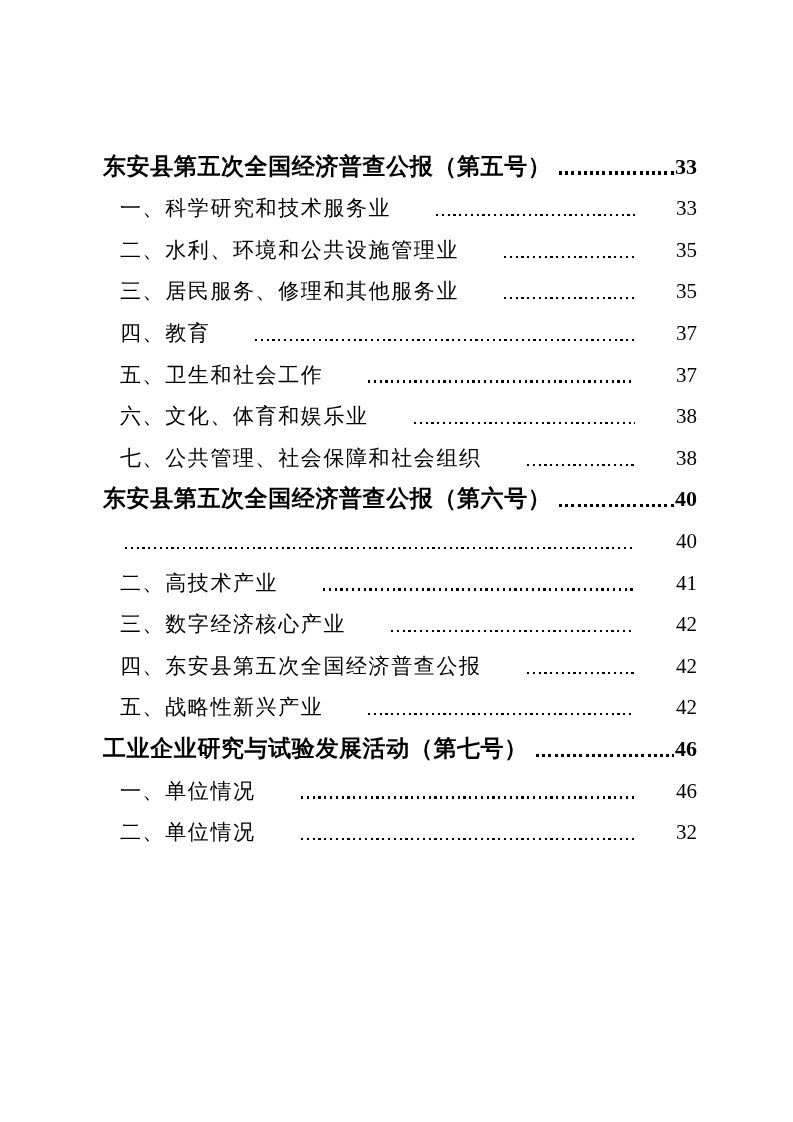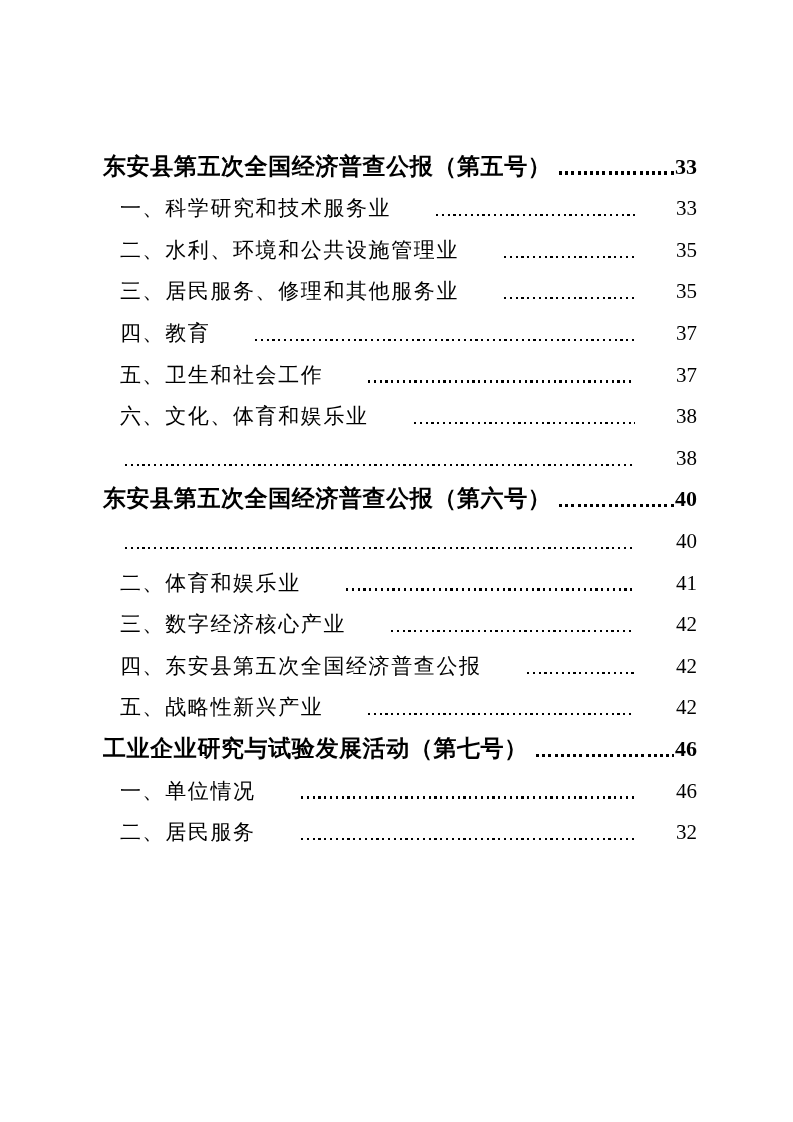--- a/index.html
+++ b/index.html
@@ -101,36 +101,37 @@
           <span class="t">五、卫生和社会工作</span>
           <span class="leader"></span>
           <span class="pg">37</span>
         </div>
         <div class="row item">
           <span class="t">六、文化、体育和娱乐业</span>
           <span class="leader"></span>
           <span class="pg">38</span>
         </div>
         <div class="row item">
+          <span class="t">七、公共管理、社会保障和社会组织</span>
           <span class="leader"></span>
           <span class="pg">38</span>
         </div>
       </section>
       <section>
         <div class="row heading">
           <span class="t">东安县第五次全国经济普查公报（第六号）</span>
           <span class="leader"></span>
           <span class="pg">40</span>
         </div>
         <div class="row item">
           <span class="leader"></span>
           <span class="pg">40</span>
         </div>
         <div class="row item">
-          <span class="t">二、体育和娱乐业</span>
+          <span class="t">二、高技术产业</span>
           <span class="leader"></span>
           <span class="pg">41</span>
         </div>
         <div class="row item">
           <span class="t">三、数字经济核心产业</span>
           <span class="leader"></span>
           <span class="pg">42</span>
         </div>
         <div class="row item">
           <span class="t">四、东安县第五次全国经济普查公报</span>
@@ -148,19 +149,19 @@
           <span class="t">工业企业研究与试验发展活动（第七号）</span>
           <span class="leader"></span>
           <span class="pg">46</span>
         </div>
         <div class="row item">
           <span class="t">一、单位情况</span>
           <span class="leader"></span>
           <span class="pg">46</span>
         </div>
         <div class="row item">
-          <span class="t">二、居民服务</span>
+          <span class="t">二、单位情况</span>
           <span class="leader"></span>
           <span class="pg">32</span>
         </div>
       </section>
     </main>
 </div>
 
 </body></html>

